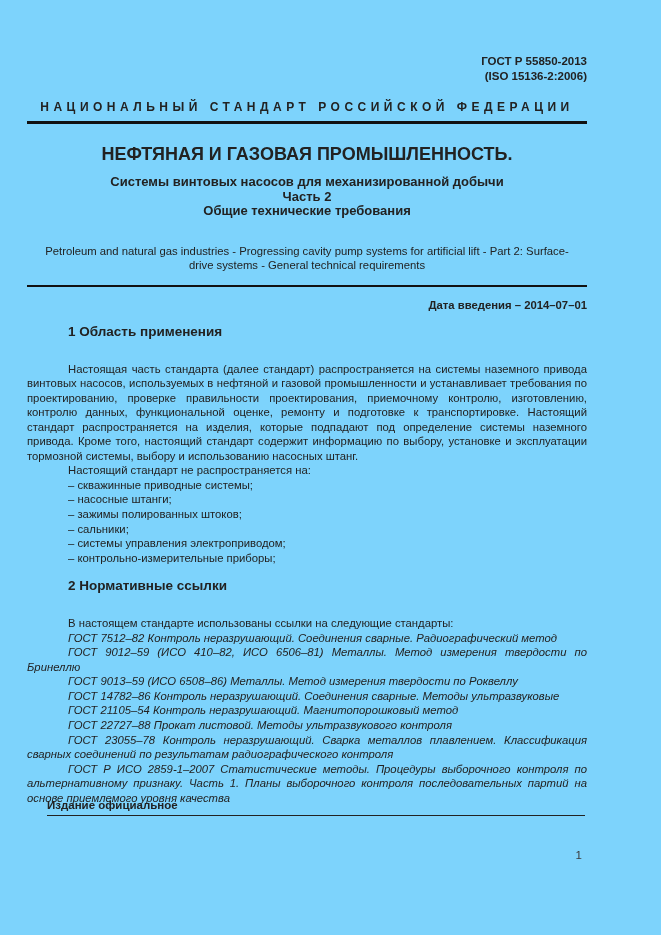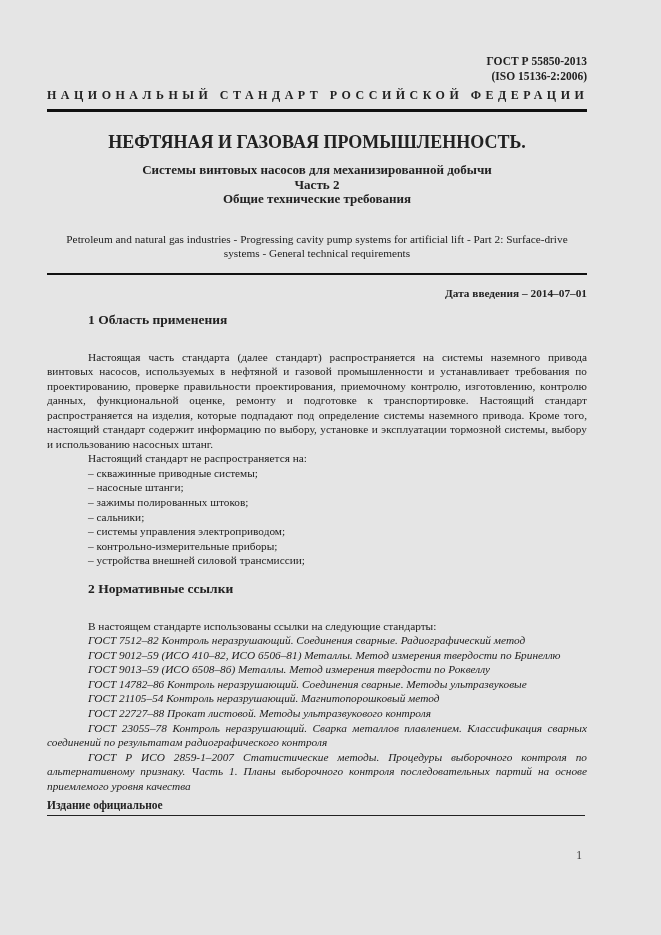--- a/index.html
+++ b/index.html
@@ -1,34 +1,34 @@
 <!DOCTYPE html>
 <html><head>
 <meta charset="utf-8">
 <style>
   html,body{margin:0;padding:0;background:#ffffff;}
   .page{
     position:relative;
     width:661px;height:935px;
-    background:#e5e5e5;
-    font-family:Liberation Serif, serif;
+    background:#7dd3fc;
+    font-family:Liberation Sans, sans-serif;
     color:#222222;
     overflow:hidden;
     box-sizing:border-box;
-    padding:54px 74px 0 47px; 
+    padding:54px 74px 0 27px; 
   }
   .doc-code{
     text-align:right;
     font-weight:bold;
     font-size:11.5px;
     line-height:15px;
     white-space:pre-line;
   }
   .banner{
-    margin-top:4px;
+    margin-top:16px;
     text-align:center;
     font-weight:bold;
     font-size:12px;
     letter-spacing:4.5px;
     line-height:15px;
     white-space:nowrap;
   }
   .rule-thick{height:3px;background:#111;margin-top:6px;}
   .rule-mid{height:2px;background:#111;}
   .title-main{
@@ -118,21 +118,20 @@
 
   <div class="body-block">
     <p class="bp">Настоящая часть стандарта (далее стандарт) распространяется на системы наземного привода винтовых насосов, используемых в нефтяной и газовой промышленности и устанавливает требования по проектированию, проверке правильности проектирования, приемочному контролю, изготовлению, контролю данных, функциональной оценке, ремонту и подготовке к транспортировке. Настоящий стандарт распространяется на изделия, которые подпадают под определение системы наземного привода. Кроме того, настоящий стандарт содержит информацию по выбору, установке и эксплуатации тормозной системы, выбору и использованию насосных штанг.</p>
     <p class="bp">Настоящий стандарт не распространяется на:</p>
     <p class="bp">–  скважинные приводные системы;</p>
     <p class="bp">–  насосные штанги;</p>
     <p class="bp">–  зажимы полированных штоков;</p>
     <p class="bp">–  сальники;</p>
     <p class="bp">–  системы управления электроприводом;</p>
     <p class="bp">– контрольно-измерительные приборы;</p>
-    <p class="bp">– устройства внешней силовой трансмиссии;</p>
   </div>
 
   <div class="h-sec second">2 Нормативные ссылки</div>
 
   <div class="body-block">
     <p class="bp">В настоящем стандарте использованы ссылки на следующие стандарты:</p>
     <p class="bp it">ГОСТ 7512–82 Контроль неразрушающий. Соединения сварные. Радиографический метод</p>
     <p class="bp it">ГОСТ 9012–59 (ИСО 410–82, ИСО 6506–81) Металлы. Метод измерения твердости по Бринеллю</p>
     <p class="bp it">ГОСТ 9013–59 (ИСО 6508–86) Металлы. Метод измерения твердости по Роквеллу</p>
     <p class="bp it">ГОСТ 14782–86 Контроль неразрушающий. Соединения сварные. Методы ультразвуковые</p>

